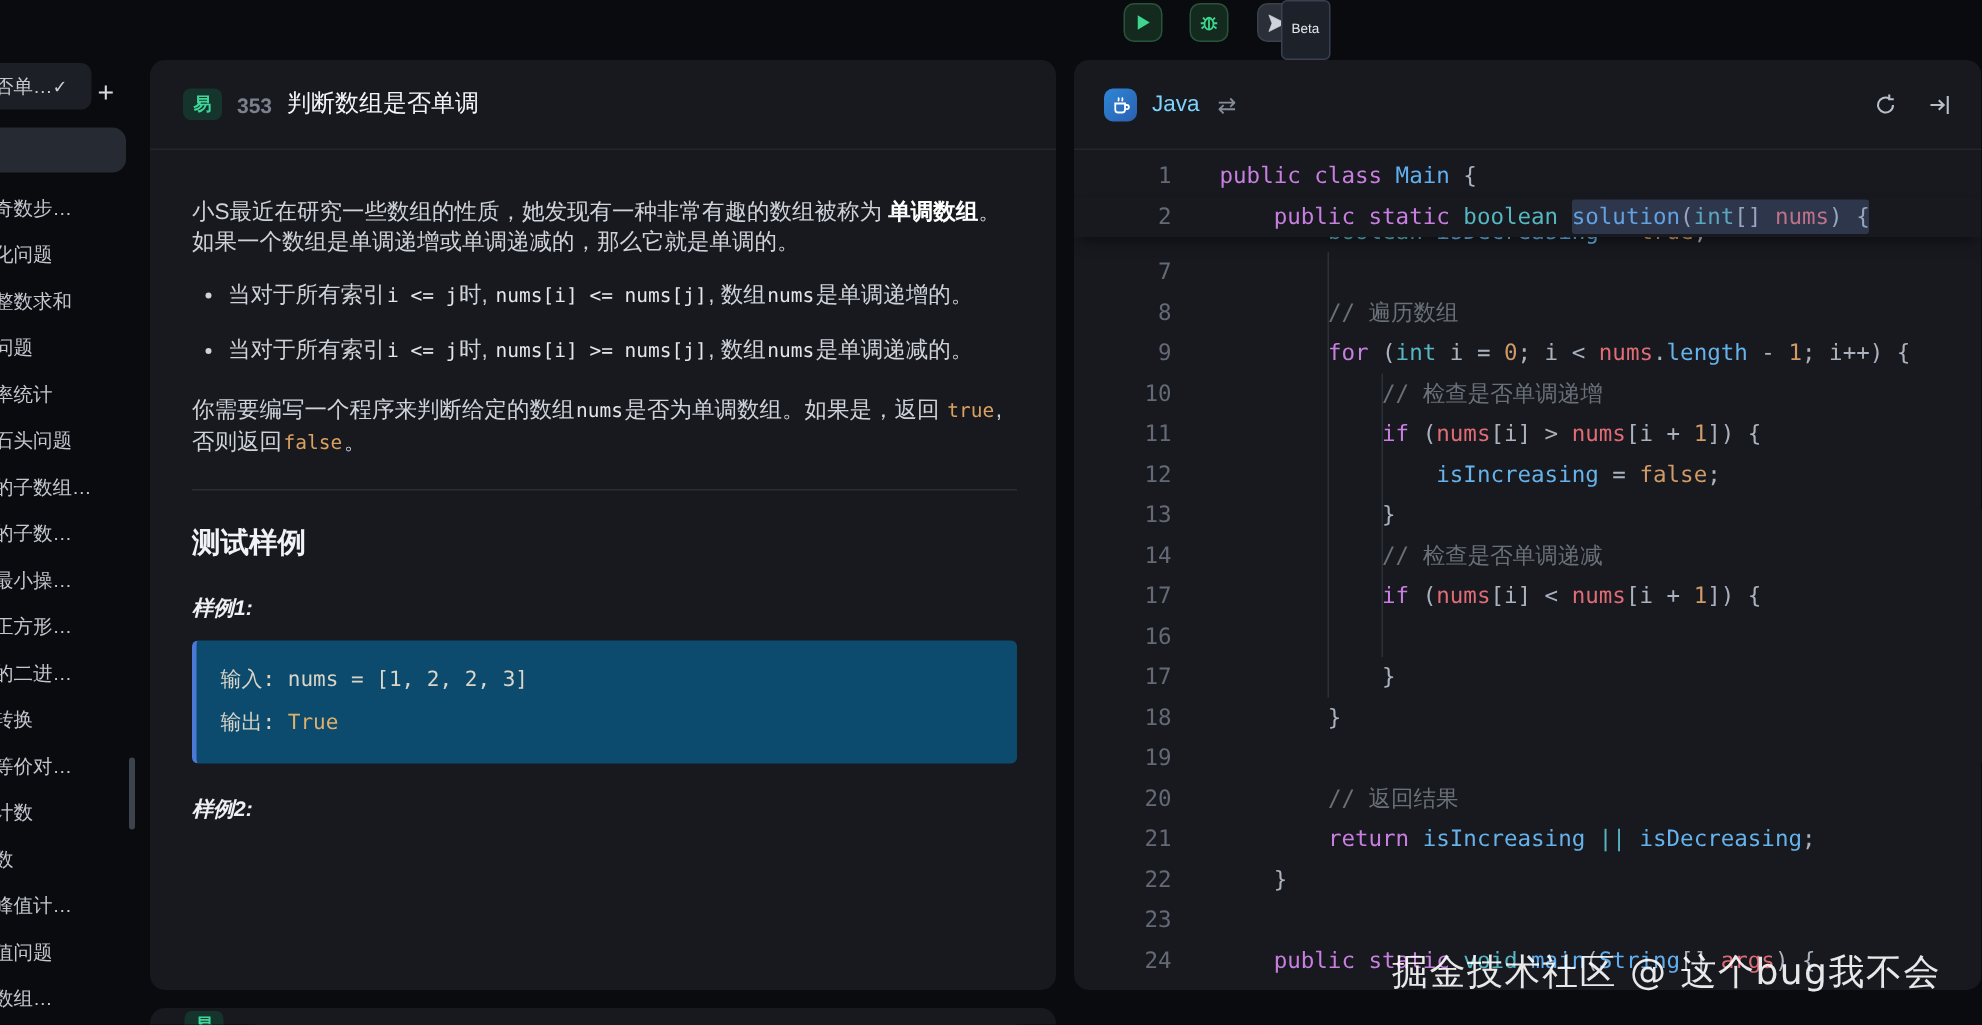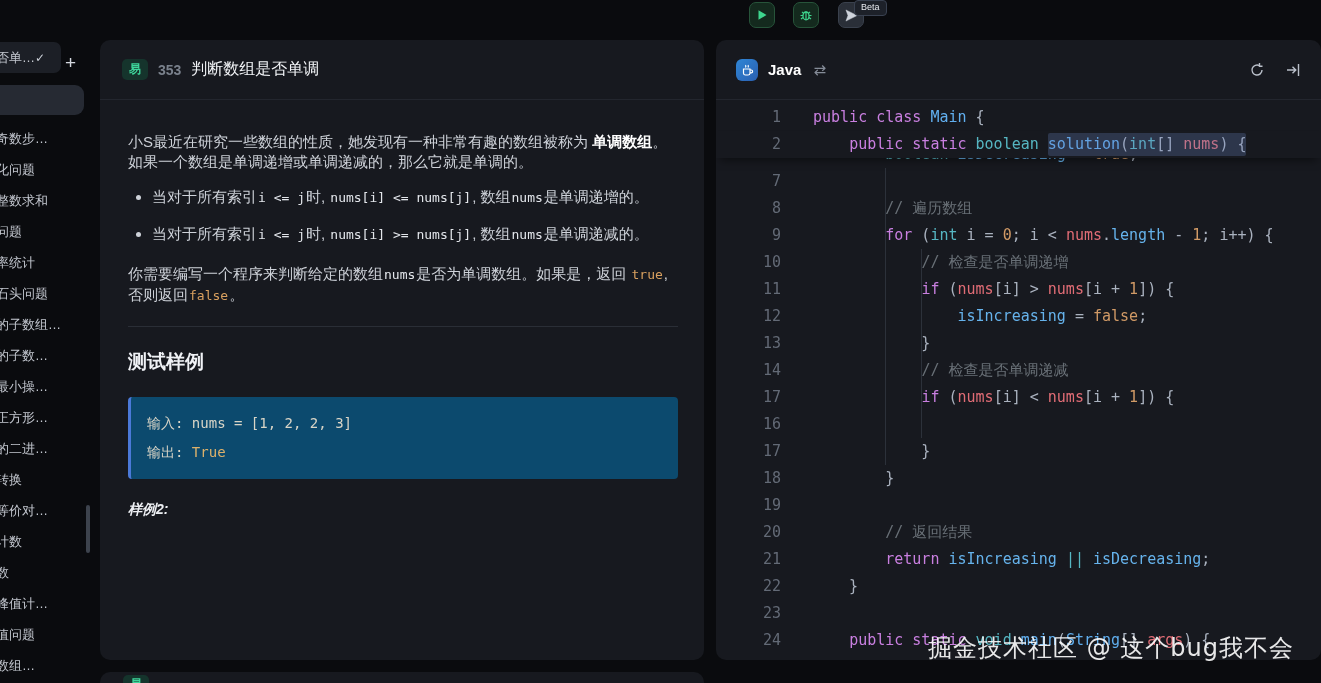--- a/index.html
+++ b/index.html
@@ -7,21 +7,21 @@
     width:1321px;height:683px;position:relative;overflow:hidden;
     background:#0a0b0e;color:#cfd3da;
     font-family:"Liberation Sans","DejaVu Sans",sans-serif;
   }
   
   .tb-btn{position:absolute;top:2px;width:26px;height:26px;border-radius:7px;
     display:flex;align-items:center;justify-content:center;box-sizing:border-box;cursor:pointer}
   .tb-run{left:749px;background:#142a1e;border:1px solid #27543a}
   .tb-bug{left:793px;background:#142a1e;border:1px solid #27543a}
   .tb-send{left:838px;background:#2a2f38;border:1px solid #3a414d}
-  .beta-pill{position:absolute;left:854px;top:0;height:14px;line-height:13px;padding:0 6px;
+  .beta-pill{position:absolute;left:854px;top:0;height:14px;line-height:13px;padding:12px 6px;
     font-size:9px;color:#e6e9ee;background:#1d2129;border:1px solid #394150;border-radius:4px;z-index:6}
   
   .sidebar{position:absolute;left:0;top:40px;width:92px;bottom:0}
   .sb-icons{display:flex;gap:24px;padding:15px 0 8px 26px;align-items:center}
   .sb-plus{color:#d4d8df;font-size:19px;line-height:16px;cursor:pointer}
   .sb-box{height:30px;margin:6px 8px 8px -10px;background:#262a33;border-radius:9px}
   .sb-item{height:31px;display:flex;align-items:center;font-size:13px;color:#c3c7cf;
     margin-left:-6px;padding-left:2px;white-space:nowrap;cursor:pointer}
   .sb-item.sel{background:#1c1f26;border-radius:7px;margin-right:8px}
   .sb-check{margin-left:auto;margin-right:16px;color:#ccd1d9;font-size:12px}
@@ -54,21 +54,21 @@
   .pcard2{position:absolute;left:100px;top:672px;width:604px;height:24px;
     background:#17191f;border-radius:10px 10px 0 0;padding:2px 0 0 23px;box-sizing:border-box}
   
   .ecard{position:absolute;left:716px;top:40px;width:605px;height:620px;
     background:#17191f;border-radius:10px;overflow:hidden}
   .ec-header{height:60px;display:flex;align-items:center;padding:0 20px;
     border-bottom:1px solid #23262e;box-sizing:border-box}
   .java-ico{width:22px;height:22px;border-radius:6px;flex:0 0 22px;
     background:linear-gradient(135deg,#2f86d6,#2a5fb0);
     display:flex;align-items:center;justify-content:center;margin-right:10px}
-  .lang{color:#ffffff;font-weight:700;font-size:15px}
+  .lang{color:#7dd3fc;font-weight:400;font-size:15px}
   .swap{color:#858c98;font-size:15px;margin-left:12px;cursor:pointer}
   .hd-icons{margin-left:auto;display:flex;gap:20px;align-items:center}
   .hd-icons svg{cursor:pointer}
   .code-body{position:relative;padding-top:4px;
     font-family:"DejaVu Sans Mono","Liberation Mono",monospace;font-size:15px;line-height:27px}
   .crow{display:flex;height:27px}
   .crow.partial{height:10px;overflow:hidden;align-items:flex-end}
   .crow.sticky-last{box-shadow:0 6px 10px -4px rgba(0,0,0,.5);position:relative;z-index:2}
   .ln{flex:0 0 65px;text-align:right;color:#636a76;user-select:none}
   .lc{margin-left:32px;white-space:pre;position:relative;color:#aab2bf}
@@ -181,20 +181,21 @@
   </div>
   <div class="pc-content">
     <p class="desc"><span class="seg-t">小S最近在研究一些数组的性质，她发现有一种非常有趣的数组被称为 </span><span class="seg-b">单调数组</span><span class="seg-t">。如果一个数组是单调递增或单调递减的，那么它就是单调的。</span></p>
     <ul class="bullets">
         <li><span class="seg-t">当对于所有索引</span><span class="seg-c">i &lt;= j</span><span class="seg-t">时, </span><span class="seg-c">nums[i] &lt;= nums[j]</span><span class="seg-t">, 数组</span><span class="seg-c">nums</span><span class="seg-t">是单调递增的。</span></li>
         <li><span class="seg-t">当对于所有索引</span><span class="seg-c">i &lt;= j</span><span class="seg-t">时, </span><span class="seg-c">nums[i] &gt;= nums[j]</span><span class="seg-t">, 数组</span><span class="seg-c">nums</span><span class="seg-t">是单调递减的。</span></li>
       </ul>
     <p class="desc"><span class="seg-t">你需要编写一个程序来判断给定的数组</span><span class="seg-c">nums</span><span class="seg-t">是否为单调数组。如果是，返回 </span><span class="seg-cy">true</span><span class="seg-t">, 否则返回</span><span class="seg-cy">false</span><span class="seg-t">。</span></p>
     <hr class="divider">
     <h2 class="sec-h">测试样例</h2>
+    <p class="ex-label">样例1:</p>
     <div class="ex-block">
         <div class="ex-line"><span class="seg-t">输入: </span><span class="seg-t">nums = [1, 2, 2, 3]</span></div>
         <div class="ex-line"><span class="seg-t">输出: </span><span class="seg-hl">True</span></div>
       </div>
     <p class="ex-label">样例2:</p>
   </div>
 </div>
 
 <div class="pcard2">
   <span class="diff-badge">易</span>

